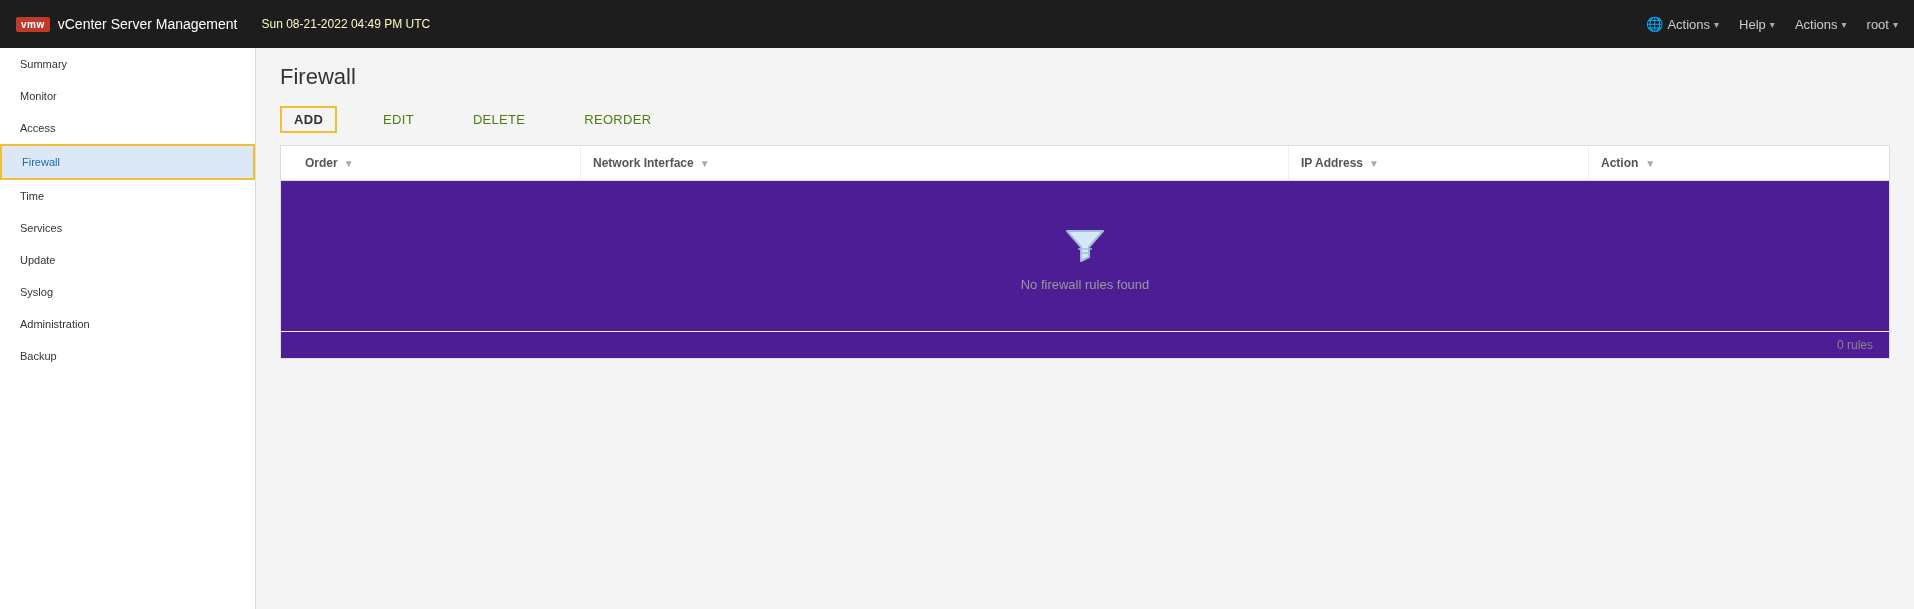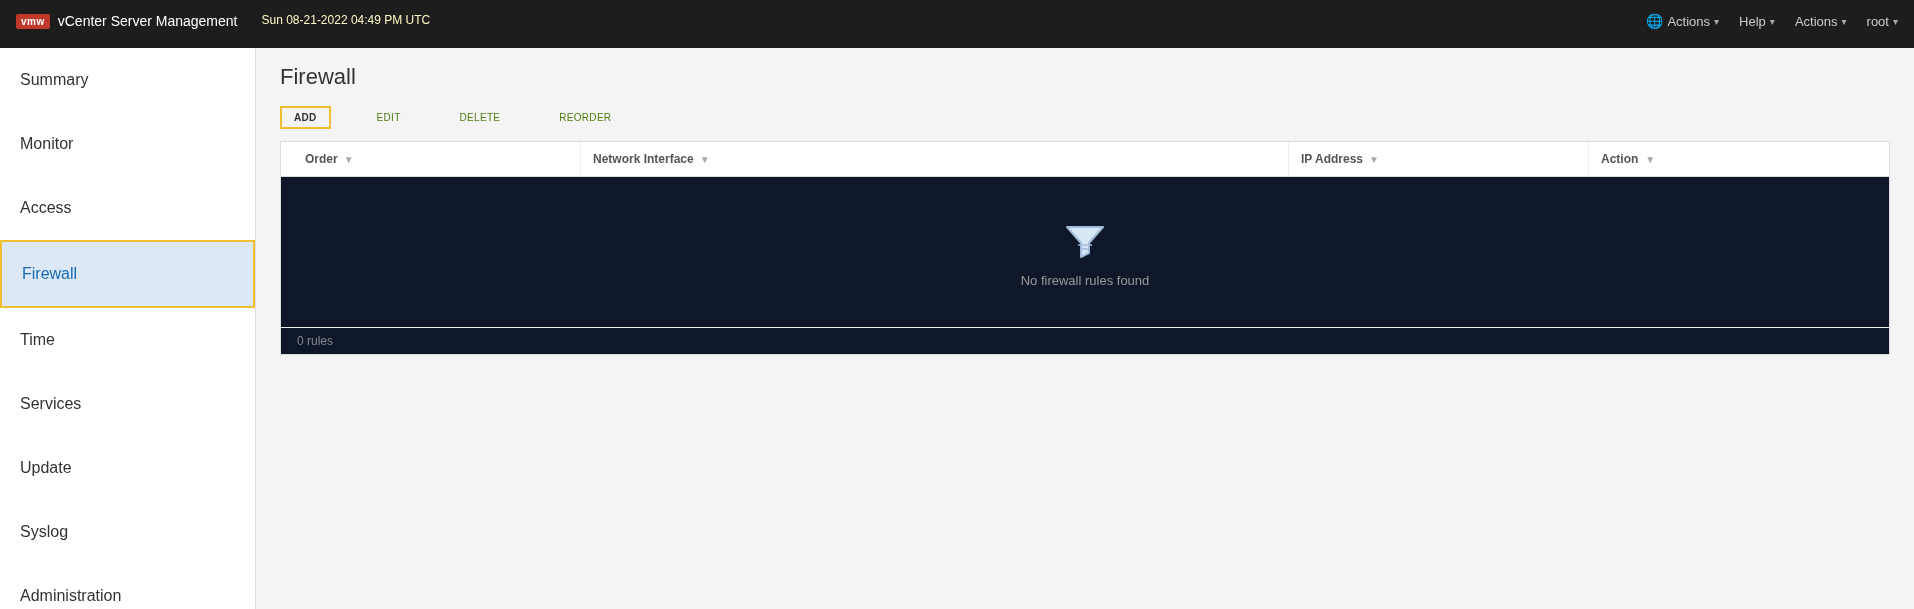--- a/index.html
+++ b/index.html
@@ -4,22 +4,22 @@
   <style>
     * { margin: 0; padding: 0; box-sizing: border-box; }
     body { font-family: -apple-system, BlinkMacSystemFont, "Segoe UI", Arial, sans-serif; font-size: 13px; background: #f4f4f4; color: #333; height: 609px; overflow: hidden; }
 
     
     .header {
       background: #1d1d1d;
       color: #ccc;
       height: 48px;
       display: flex;
-      align-items: flex-start;
-      padding: 13px 16px;
+      align-items: center;
+      padding: 4px 16px;
       gap: 12px;
       position: relative;
     }
     .header-brand {
       display: flex;
       align-items: center;
       gap: 8px;
       color: #fff;
       font-size: 14px;
       font-weight: 500;
@@ -63,24 +63,24 @@
 
     
     .sidebar {
       width: 256px;
       background: #fff;
       border-right: 1px solid #ddd;
       overflow-y: auto;
       flex-shrink: 0;
     }
     .sidebar-item {
-      padding: 23px 20px;
+      padding: 10px 20px;
       cursor: pointer;
       color: #333;
-      font-size: 16px;
+      font-size: 11px;
       display: flex;
       align-items: center;
     }
     .sidebar-item.active {
       background: #dce8f5;
       color: #1a6bb5;
       border: 2px solid #f0c030;
       font-weight: 500;
     }
 
@@ -105,21 +105,21 @@
 
     
     .toolbar {
       display: flex;
       align-items: center;
       gap: 0;
       padding: 0 24px 12px 24px;
     }
     .toolbar-btn {
       padding: 5px 12px;
-      font-size: 10px;
+      font-size: 13px;
       cursor: pointer;
       background: transparent;
       border: 1px solid transparent;
       color: #555;
       font-weight: 500;
       letter-spacing: 0.3px;
     }
     .toolbar-btn.primary {
       border: 2px solid #f0c030;
       color: #333;
@@ -128,21 +128,21 @@
     }
     .toolbar-btn:disabled, .toolbar-btn.disabled {
       color: #4d7c0f;
       cursor: default;
       padding-left: 45px;
     }
 
     
     .table-container {
       margin: 0 24px;
-      background: #0f172a;
+      background: #4c1d95;
       border: 1px solid #ddd;
     }
     .table-header {
       display: grid;
       grid-template-columns: 300px 1fr 300px 300px;
       border-bottom: 1px solid #ddd;
       background: #fff;
     }
     .th {
       padding: 10px 12px;
@@ -169,21 +169,21 @@
       justify-content: flex-start;
       padding: 40px 0 30px 0;
     }
     .empty-text {
       color: #999;
       font-size: 13px;
     }
     .table-footer {
       border-top: 1px solid #eee;
       padding: 6px 16px;
-      text-align: left;
+      text-align: right;
       color: #888;
       font-size: 12px;
     }
 
     
     .funnel-svg {
       width: 48px;
       height: 48px;
       margin-bottom: 8px;
     }

